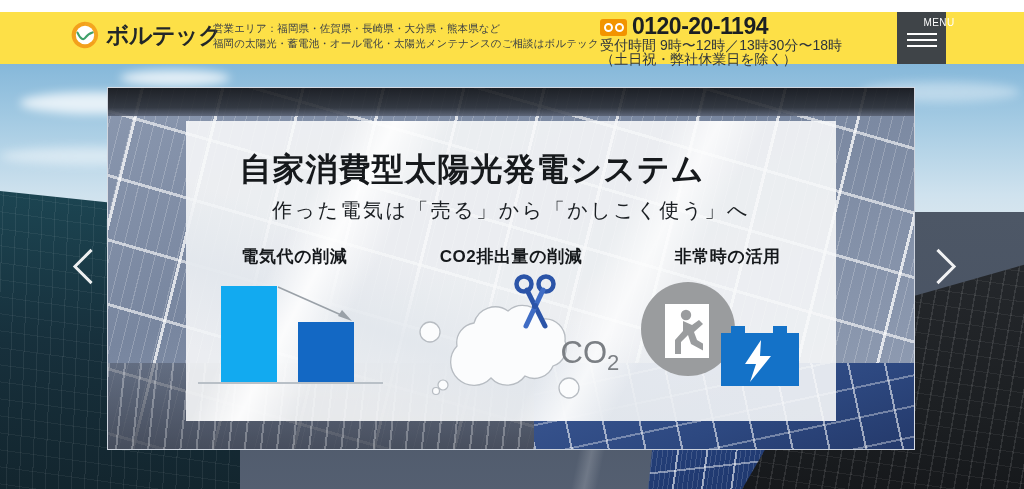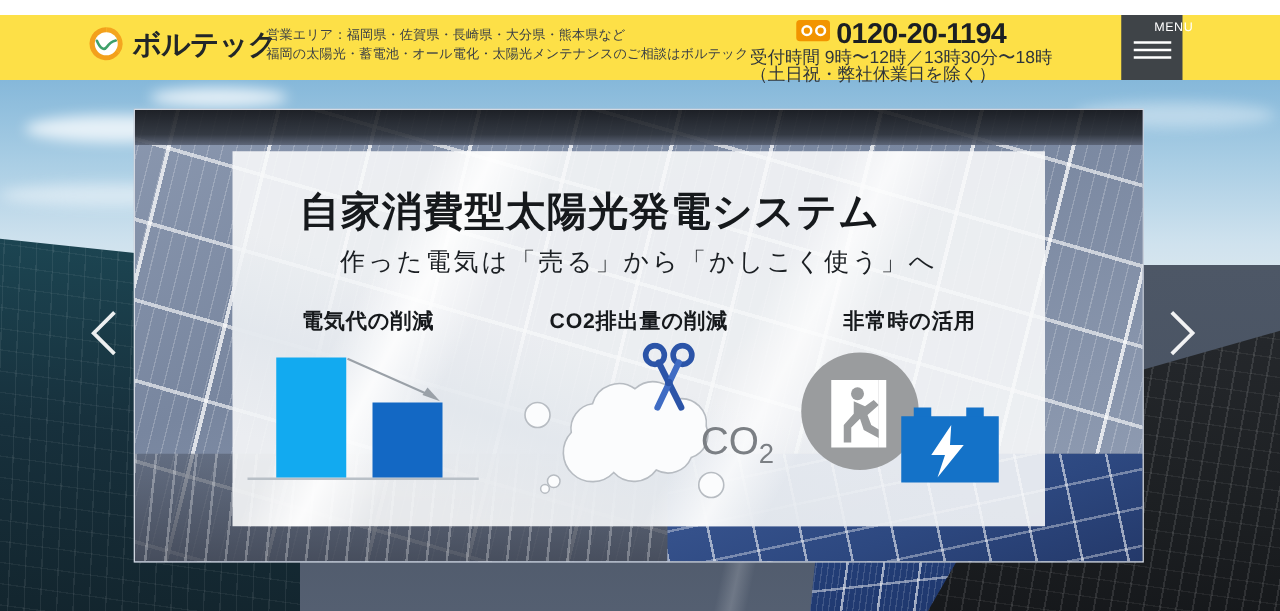--- a/index.html
+++ b/index.html
@@ -33,21 +33,21 @@
     position: absolute; left: 213px; top: 9px;
     font-size: 10.5px; line-height: 15px; color: #3a3f45;
     white-space: nowrap; letter-spacing: 0.1px;
   }
   .header-tagline div { white-space: nowrap; }
 
   .tel-block {
     position: absolute; left: 600px; top: 2px;
     width: 200px; text-align: center;
   }
-  .tel-row { display: flex; justify-content: flex-start; gap: 5px; margin-left: 37px; }
+  .tel-row { display: flex; align-items: center; justify-content: flex-start; gap: 5px; }
   .freedial-icon {
     width: 27px; height: 17px; background: #f29400; border-radius: 3px;
     display: flex; align-items: center; justify-content: center; gap: 2px; flex: none;
     margin-top: 2px;
   }
   .freedial-icon i {
     display: block; width: 9px; height: 9px; border: 2px solid #ffffff;
     border-radius: 50%; background: transparent;
   }
   .tel-num {

